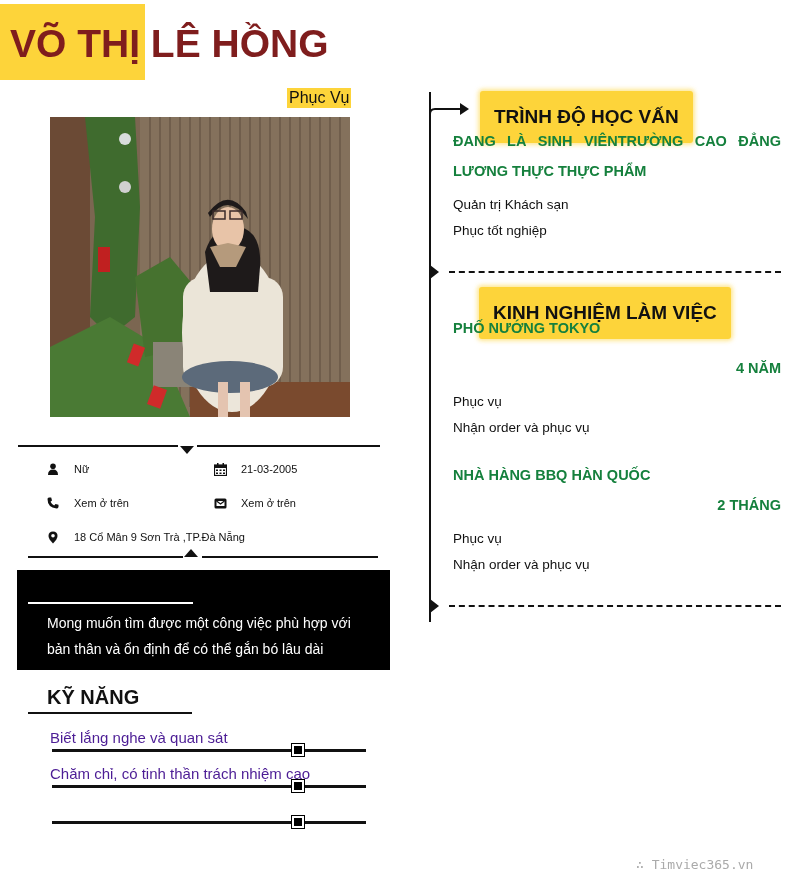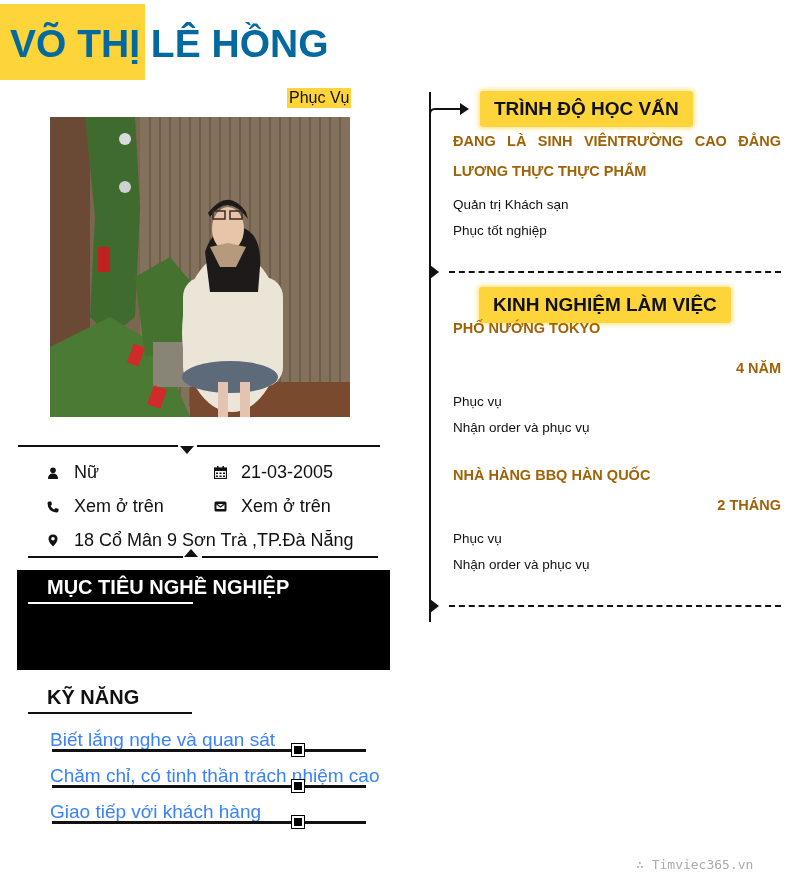--- a/index.html
+++ b/index.html
@@ -1,53 +1,53 @@
 <!DOCTYPE html>
 <html><head>
   <meta charset="utf-8">
   <style>
     * { box-sizing: border-box; margin: 0; padding: 0; }
     html, body { width: 800px; height: 881px; background: #ffffff; overflow: hidden; }
     body { font-family: "Liberation Sans", "DejaVu Sans", sans-serif; color: #111; position: relative; }
 
     .name-wrap { position: absolute; left: 0; top: 4px; height: 76px; }
     .name-hl { position: absolute; left: 0; top: 0; width: 145px; height: 76px; background: #fdd43a; }
-    .name { position: absolute; left: 10px; top: 18px; font-size: 39px; font-weight: 700; letter-spacing: 0px; white-space: nowrap; color: #0369a1; }
+    .name { position: absolute; left: 10px; top: 18px; font-size: 39px; font-weight: 700; letter-spacing: 0px; white-space: nowrap; color: #7f1d1d; }
 
     .position { position: absolute; left: 287px; top: 88px; background: #fdd43a; font-size: 16px; padding: 1px 2px; color: #111; }
 
     .photo { position: absolute; left: 50px; top: 117px; width: 300px; height: 300px; overflow: hidden; background: #6b5845; }
     .photo svg { display: block; }
 
     .divider { position: absolute; height: 2px; background: #111; }
     .tri-down { position: absolute; width: 0; height: 0; border-left: 7px solid transparent; border-right: 7px solid transparent; border-top: 8px solid #111; }
     .tri-up { position: absolute; width: 0; height: 0; border-left: 7px solid transparent; border-right: 7px solid transparent; border-bottom: 8px solid #111; }
 
-    .info-item { position: absolute; font-size: 18px; display: flex; align-items: center; color: #111; }
+    .info-item { position: absolute; font-size: 11px; display: flex; align-items: center; color: #111; }
     .info-item .ico { width: 14px; height: 14px; margin-right: 14px; display: inline-flex; align-items: center; justify-content: center; }
 
     .objective { position: absolute; left: 17px; top: 570px; width: 373px; height: 100px; background: #000; color: #fff; }
     .objective h2 { position: absolute; left: 30px; top: 6px; font-size: 20px; font-weight: 700; white-space: nowrap; }
     .objective .uline { position: absolute; left: 11px; top: 32px; width: 165px; height: 2px; background: #fff; }
     .objective p { position: absolute; left: 30px; top: 40px; width: 330px; font-size: 14px; line-height: 26px; }
 
     .skills-title { position: absolute; left: 47px; top: 686px; font-size: 20px; font-weight: 700; }
     .skills-uline { position: absolute; left: 28px; top: 712px; width: 164px; height: 2px; background: #111; }
     .skill { position: absolute; left: 50px; width: 318px; height: 30px; }
-    .skill .label { font-size: 19px; color: #3b82f6; white-space: nowrap; }
+    .skill .label { font-size: 15px; color: #4c1d95; white-space: nowrap; }
     .skill .track { position: absolute; left: 2px; top: 20px; width: 314px; height: 3px; background: #111; }
     .skill .knob { position: absolute; top: 15px; width: 12px; height: 12px; background: #000; border: 2px solid #fff; outline: 1.5px solid #000; }
 
     .timeline { position: absolute; left: 429px; top: 92px; width: 2px; height: 530px; background: #111; }
-    .section-title { position: absolute; height: 36px; display: flex; align-items: center; }
+    .section-title { position: absolute; height: 52px; display: flex; align-items: center; }
     .section-title .brush { position: absolute; inset: 0; background: #fdd43a; border-radius: 3px;
       box-shadow: 0 0 4px 2px rgba(253,212,58,0.55); }
     .section-title span { position: relative; font-size: 19px; font-weight: 700; color: #111; white-space: nowrap; padding: 0 14px; }
 
-    .bold-line { position: absolute; left: 453px; width: 328px; font-size: 14.5px; font-weight: 700; color: #a16207; }
+    .bold-line { position: absolute; left: 453px; width: 328px; font-size: 14.5px; font-weight: 700; color: #15803d; }
     .justify { text-align: justify; text-align-last: justify; word-spacing: 4px; }
     .right { text-align: right; }
     .plain-line { position: absolute; left: 453px; font-size: 13.5px; color: #111; }
 
     .dash { position: absolute; left: 449px; width: 332px; height: 0; border-top: 2px dashed #111; }
     .tl-arrow { position: absolute; width: 0; height: 0; border-top: 7px solid transparent; border-bottom: 7px solid transparent; border-left: 9px solid #111; }
 
     .watermark { position: absolute; left: 636px; top: 857px; font-family: "DejaVu Sans Mono", monospace; font-size: 13px; color: #aaa; }
   </style>
 </head>
@@ -170,39 +170,38 @@
       </svg>
   </span>
   <span>18 Cổ Mân 9 Sơn Trà ,TP.Đà Nẵng</span>
 </div>
 
 <div class="divider" style="left:28px; top:556px; width:155px;"></div>
 <div class="tri-up" style="left:184px; top:549px;"></div>
 <div class="divider" style="left:202px; top:556px; width:176px;"></div>
 
 <div class="objective">
-  <h2>MỤC TIÊU NGHỀ NGHIỆP</h2>
   <div class="uline"></div>
+  <p>Mong muốn tìm được một công việc phù hợp với bản thân và ổn định để có thể gắn bó lâu dài</p>
 </div>
 
 <div class="skills-title">KỸ NĂNG</div>
 <div class="skills-uline"></div>
 
 <div class="skill" style="top:729px;">
   <div class="label">Biết lắng nghe và quan sát</div>
   <div class="track"></div>
   <div class="knob" style="left:242px;"></div>
 </div>
 <div class="skill" style="top:765px;">
   <div class="label">Chăm chỉ, có tinh thần trách nhiệm cao</div>
   <div class="track"></div>
   <div class="knob" style="left:242px;"></div>
 </div>
 <div class="skill" style="top:801px;">
-  <div class="label">Giao tiếp với khách hàng</div>
   <div class="track"></div>
   <div class="knob" style="left:242px;"></div>
 </div>
 
 <div class="timeline"></div>
 <svg style="position:absolute; left:429px; top:102px;" width="45" height="22" viewBox="0 0 45 22">
   <path d="M1 22 L1 12 Q1 7 6 7 L32 7" fill="none" stroke="#111" stroke-width="2"></path>
   <path d="M31 1 L40 7 L31 13 Z" fill="#111"></path>
 </svg>
 

